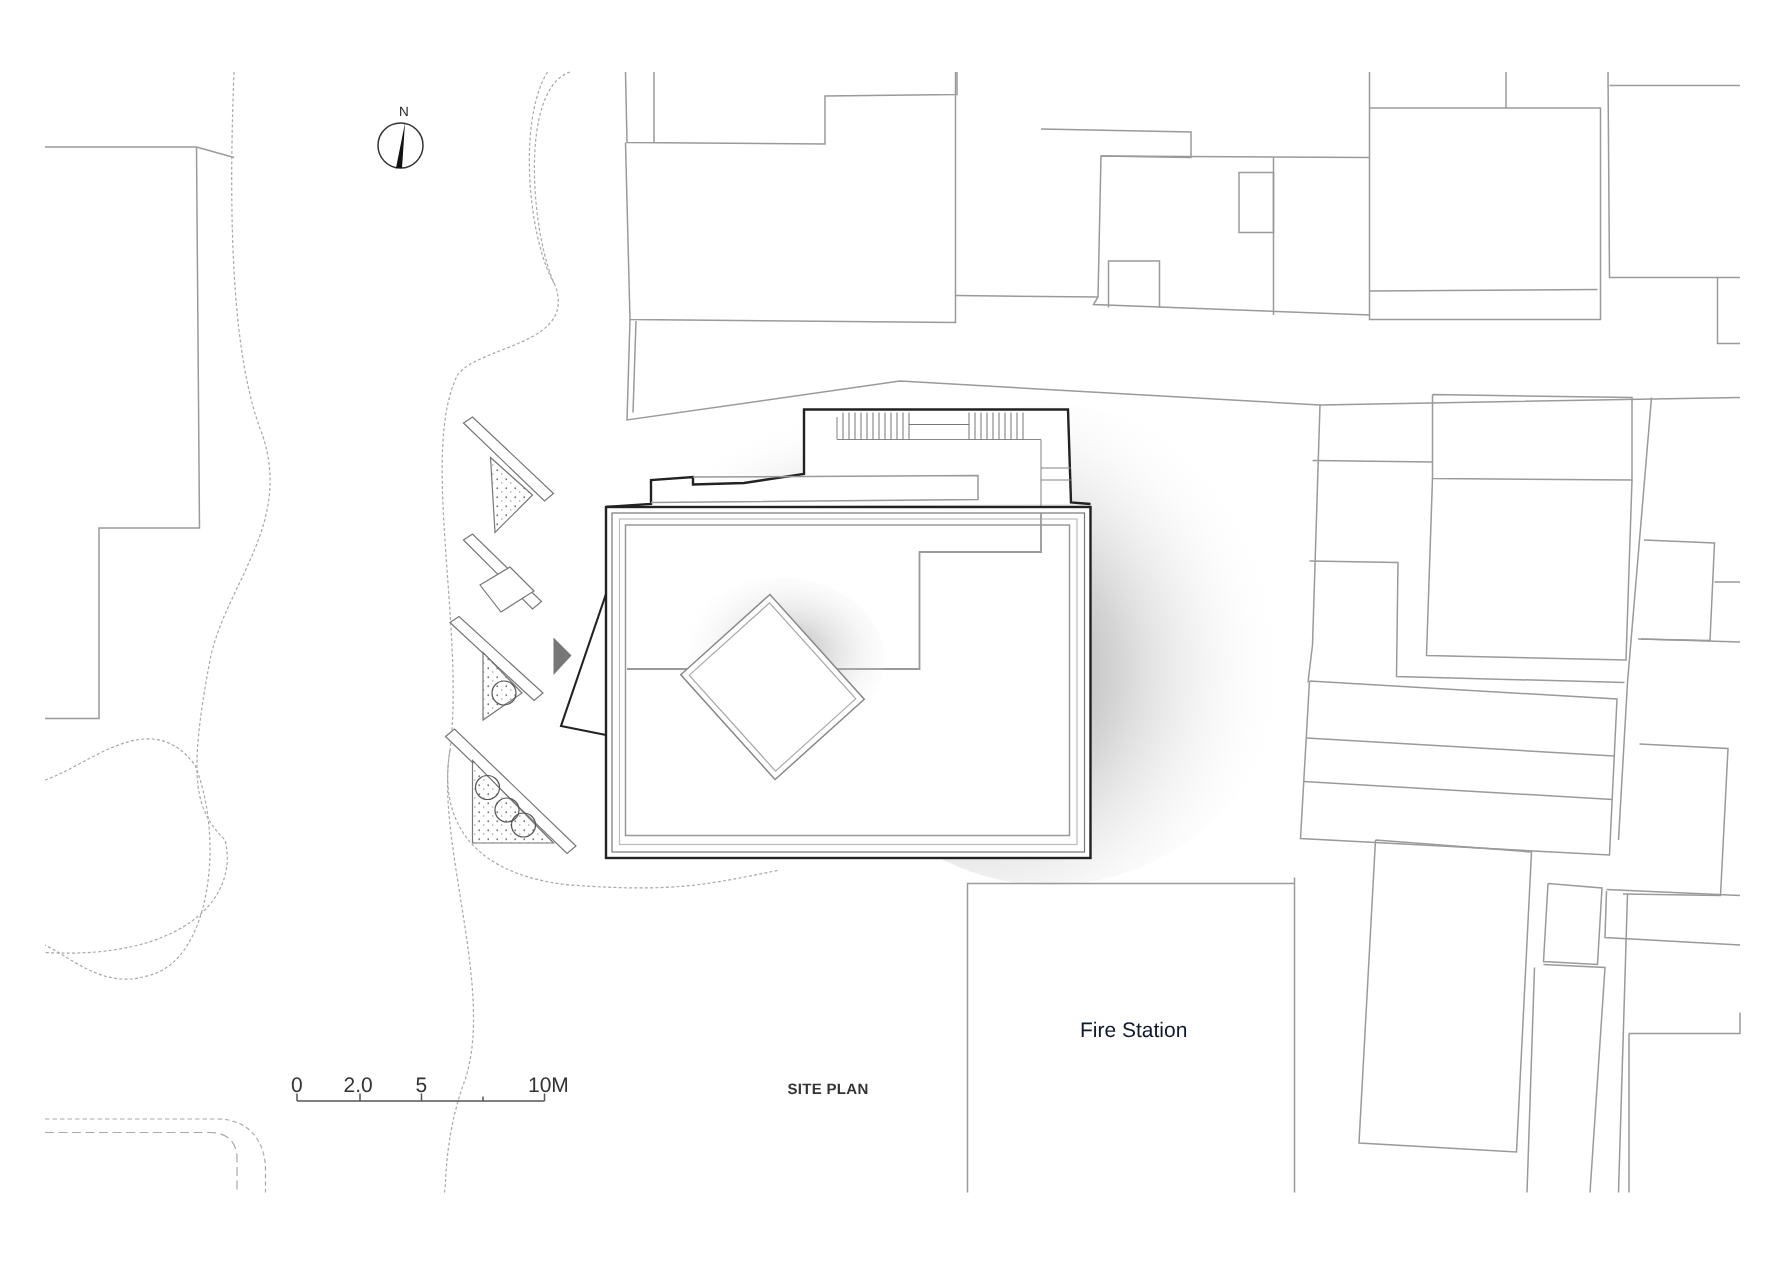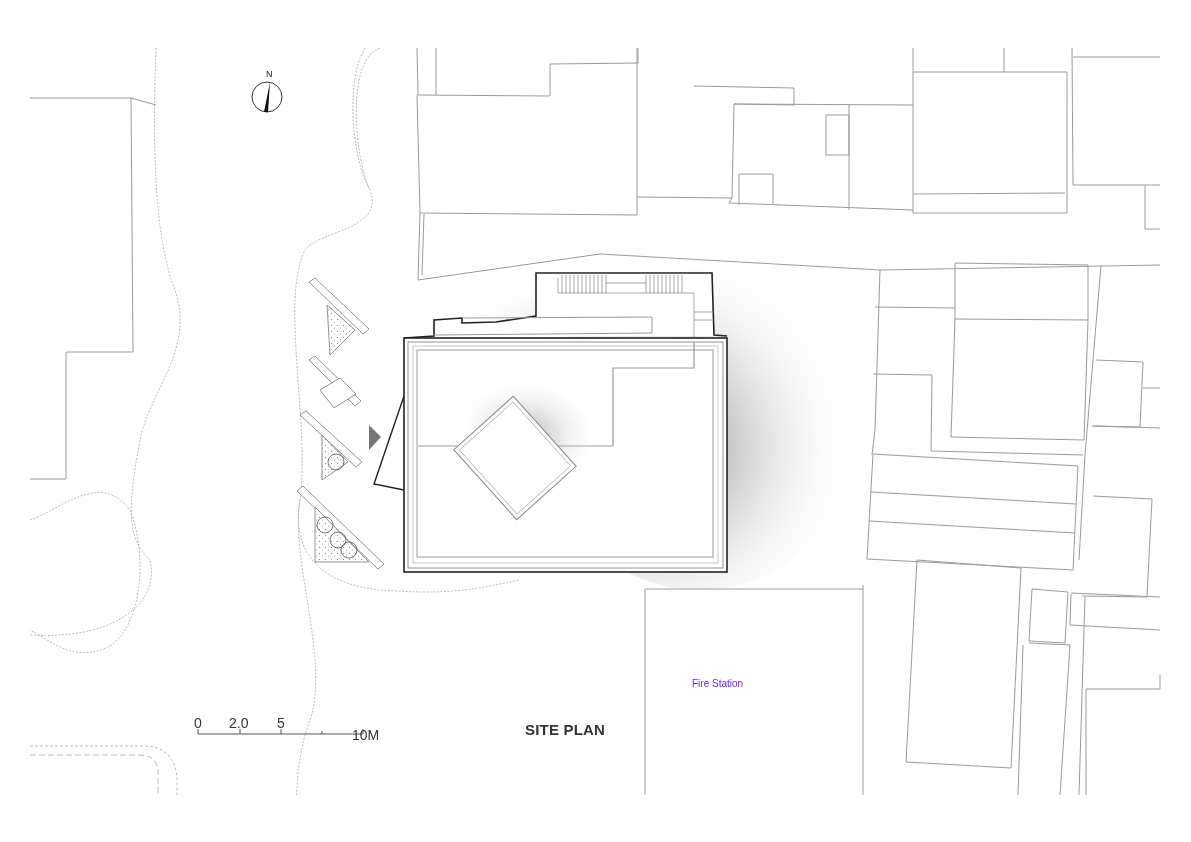--- a/index.html
+++ b/index.html
@@ -1,20 +1,20 @@
 <!DOCTYPE html>
 <html><head>
 <meta charset="utf-8">
 <style>
   html,body{margin:0;padding:0;background:#ffffff;}
   body{width:1191px;height:842px;position:relative;overflow:hidden;font-family:"Liberation Sans",sans-serif;}
   #plan{position:absolute;left:0;top:0;width:1191px;height:842px;}
   .lbl{position:absolute;color:#333;white-space:nowrap;}
-  .title{left:525px;top:721px;font-size:15px;font-weight:bold;color:#333;letter-spacing:0.2px;}
-  .fire{left:692px;top:678px;font-size:10px;color:#6d28d9;}
+  .title{left:525px;top:721px;font-size:10px;font-weight:bold;color:#333;letter-spacing:0.2px;}
+  .fire{left:720px;top:678px;font-size:14px;color:#0f172a;}
   .north{left:266px;top:69px;font-size:9px;color:#222;}
   .tick{position:absolute;top:715px;font-size:14px;color:#333;}
 </style>
 </head>
 <body>
 
 <svg id="plan" viewBox="0 0 1191 842" xmlns="http://www.w3.org/2000/svg">
   <defs>
     <radialGradient id="shadowGrad" cx="0.35" cy="0.55" r="0.65">
       <stop offset="0" stop-color="#7a7a7a" stop-opacity="0.9"></stop>
@@ -194,13 +194,13 @@
     <line x1="363" y1="729" x2="363" y2="734"></line>
   </g>
 </svg>
 
 <div class="lbl north">N</div>
 <div class="lbl fire">Fire Station</div>
 <div class="lbl title">SITE PLAN</div>
 <div class="tick" style="left:194px;">0</div>
 <div class="tick" style="left:229px;">2.0</div>
 <div class="tick" style="left:277px;">5</div>
-<div class="tick" style="left:352px;margin-top:12px;">10M</div>
+<div class="tick" style="left:352px;">10M</div>
 
 </body></html>

